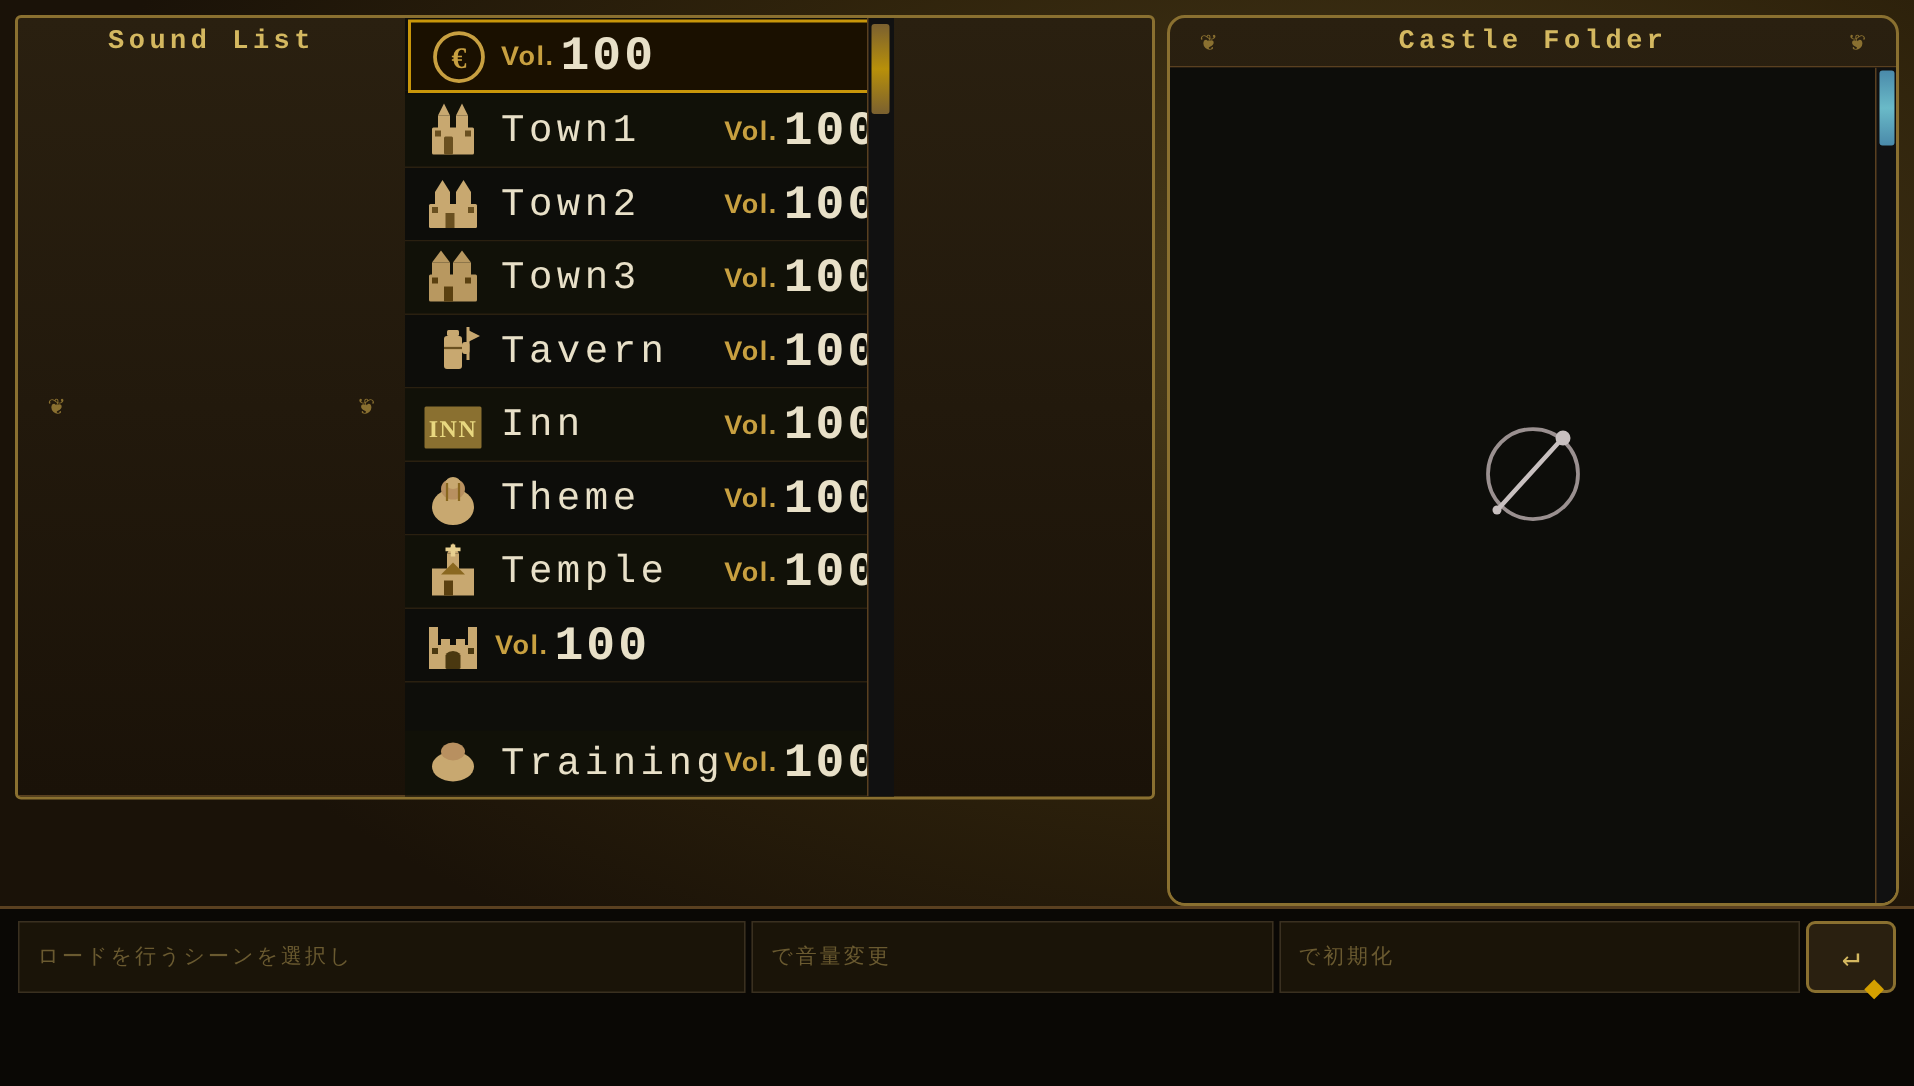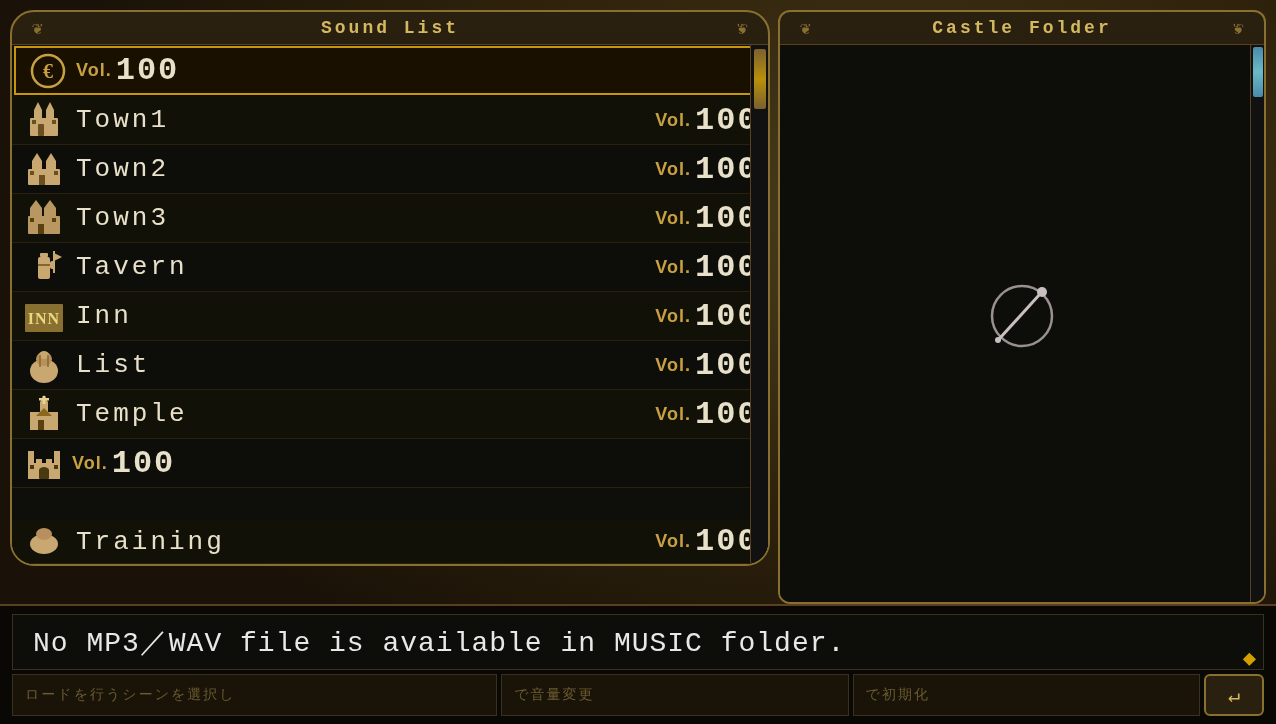--- a/index.html
+++ b/index.html
@@ -49,24 +49,24 @@
     .panel-header-title {
       color: #d4b860;
       font-size: 18px;
       letter-spacing: 3px;
       font-family: 'Courier New', monospace;
       font-weight: bold;
     }
 
     .sound-list-full {
       display: flex;
-      flex-direction: column;
+      flex-direction: row;
       background: linear-gradient(to bottom, #2a2010, #1a1208);
       border: 2px solid #8a7030;
-      border-radius: 24px;
+      border-radius: 4px;
       overflow: hidden;
     }
 
     .sound-list-full .panel-title-bar {
       padding: 6px 60px;
       text-align: center;
       border-bottom: 1px solid #5a4020;
       position: relative;
     }
 
@@ -431,21 +431,21 @@
             <div class="item-icon">
               <svg width="40" height="40" viewBox="0 0 40 40">
 
                 <ellipse cx="20" cy="26" rx="14" ry="12" fill="#c8a870"></ellipse>
                 <ellipse cx="20" cy="14" rx="8" ry="7" fill="#b89060"></ellipse>
                 <ellipse cx="20" cy="10" rx="5" ry="4" fill="#c8a870"></ellipse>
                 <line x1="16" y1="10" x2="16" y2="22" stroke="#8a6820" stroke-width="1.5"></line>
                 <line x1="24" y1="10" x2="24" y2="22" stroke="#8a6820" stroke-width="1.5"></line>
               </svg>
             </div>
-            <span class="item-name">List</span>
+            <span class="item-name">Theme</span>
             <span class="vol-label">Vol.</span>
             <span class="vol-value">100</span>
           </div>
 
           <div class="sound-item">
             <div class="item-icon">
               <svg width="40" height="40" viewBox="0 0 40 40">
 
                 <rect x="6" y="18" width="28" height="18" fill="#c8a870"></rect>
                 <rect x="16" y="8" width="8" height="12" fill="#c8a870"></rect>
@@ -531,23 +531,20 @@
 
           <div class="music-folder-scrollbar">
             <div class="music-folder-scrollbar-thumb"></div>
           </div>
         </div>
       </div>
     </div>
   </div>
 
   <div class="status-bar">
-    <div class="status-message">
-      <span class="status-text">No MP3／WAV file is available in MUSIC folder.</span>
-    </div>
     <div class="bottom-controls">
       <div class="bottom-hint">
         <span>ロードを行うシーンを選択し</span>
       </div>
       <div class="bottom-hint" style="flex:0.7;">
         <span>で音量変更</span>
       </div>
       <div class="bottom-hint" style="flex:0.7;">
         <span>で初期化</span>
       </div>

